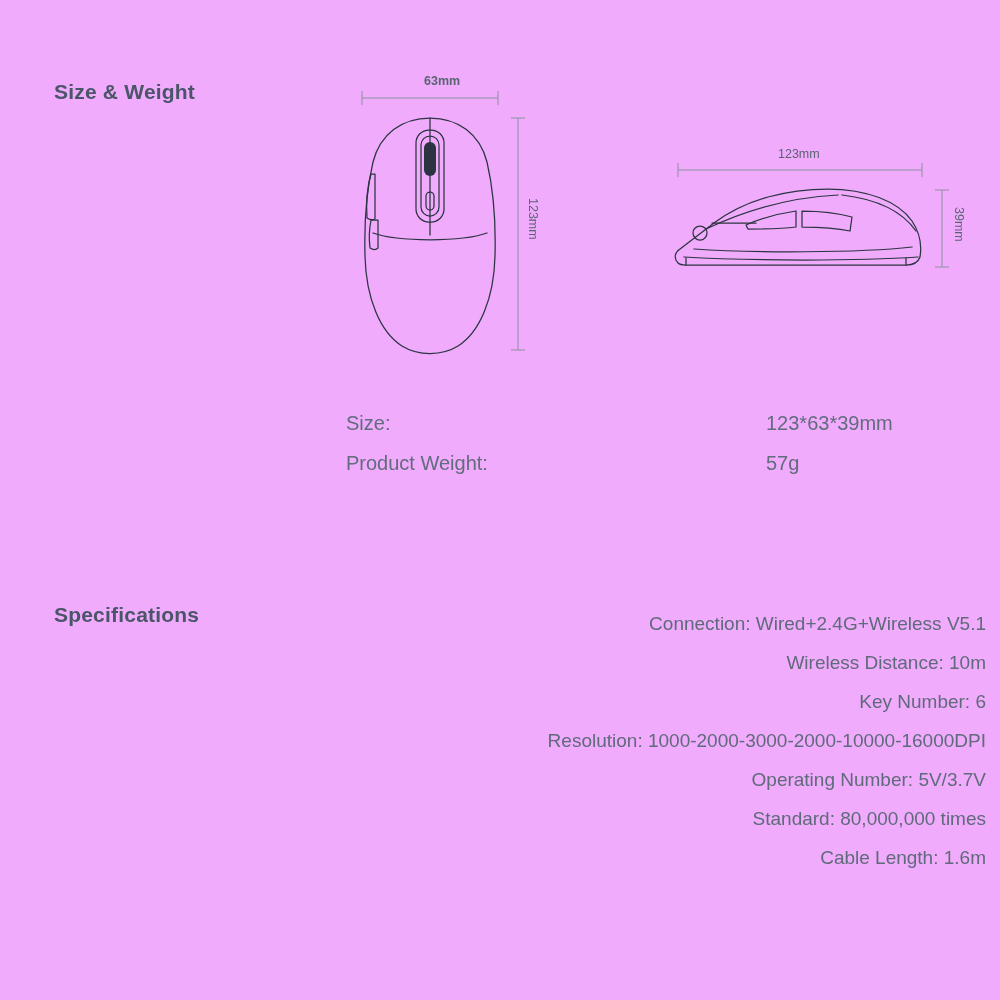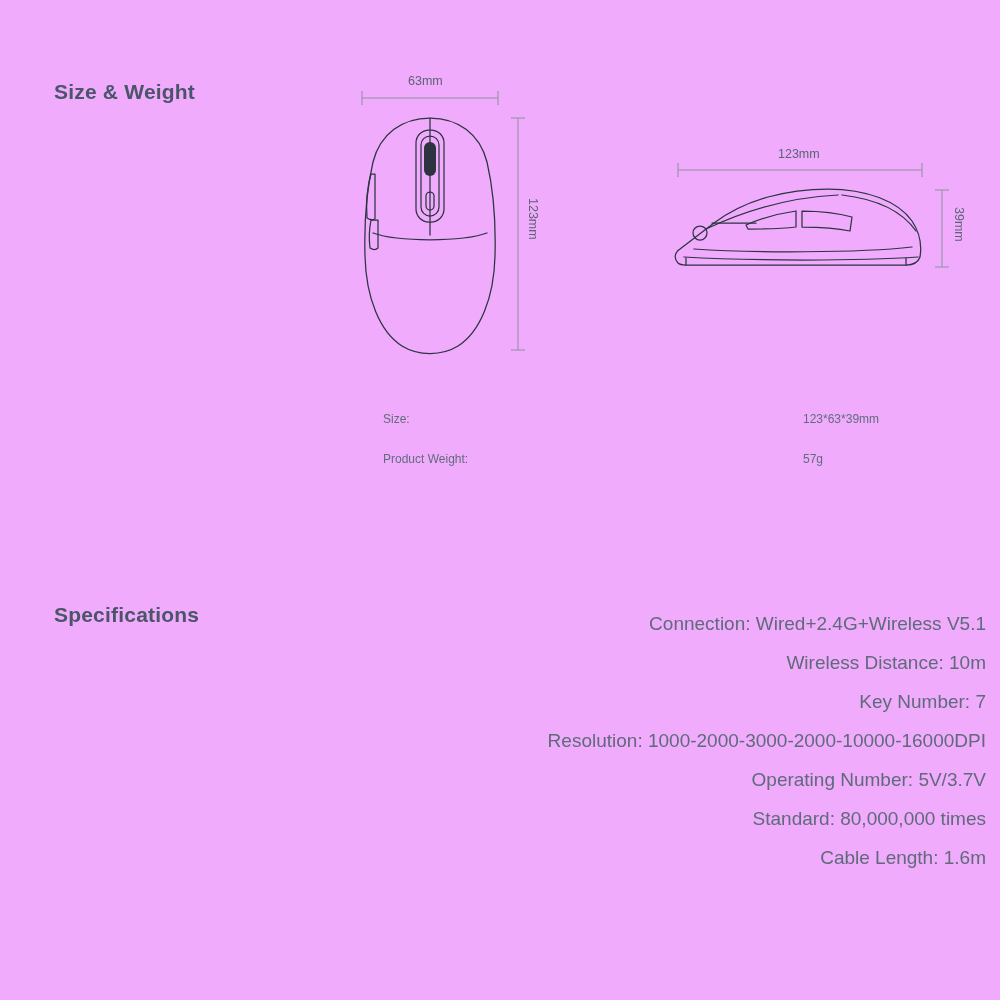--- a/index.html
+++ b/index.html
@@ -45,24 +45,23 @@
     white-space: nowrap;
   }
   .dim-label.vertical {
     writing-mode: vertical-rl;
     text-orientation: mixed;
   }
 
   
   .kv-row {
     position: absolute;
-    font-size: 12px;
+    font-size: 20px;
     color: #616c7d;
     white-space: nowrap;
-    margin-left: 37px;
   }
   #kv-size-label    { left: 346px; top: 412px; }
   #kv-size-value    { left: 766px; top: 412px; }
   #kv-weight-label  { left: 346px; top: 452px; }
   #kv-weight-value  { left: 766px; top: 452px; }
 
   
   #specs-list {
     position: absolute;
     left: 346px;
@@ -120,21 +119,21 @@
 
         <rect x="76" y="60" width="28" height="92" rx="13"></rect>
         <rect x="81" y="66" width="18" height="80" rx="9"></rect>
 
         <rect x="84" y="72" width="12" height="34" rx="6" fill="#2b3440" stroke="none"></rect>
 
         <rect x="86" y="122" width="8" height="18" rx="4"></rect>
       </g>
     </svg>
 
-    <div class="dim-label" style="left:68px; top:4px;">63mm</div>
+    <div class="dim-label" style="left:84px; top:4px;font-weight:bold;">63mm</div>
 
     <div class="dim-label vertical" style="left:186px; top:128px;">123mm</div>
   </div>
 
   <div class="diagram" id="diagram-side">
     <svg width="310" height="145" viewBox="0 0 310 145" xmlns="http://www.w3.org/2000/svg">
       <g fill="none" stroke="#8a929e" stroke-width="1">
 
         <line x1="18" y1="25" x2="262" y2="25"></line>
         <line x1="18" y1="18" x2="18" y2="32"></line>
@@ -185,20 +184,20 @@
   <div class="kv-row" id="kv-size-value">123*63*39mm</div>
 
   <div class="kv-row" id="kv-weight-label">Product Weight:</div>
   <div class="kv-row" id="kv-weight-value">57g</div>
 
   <div class="section-heading" id="heading-specs">Specifications</div>
 
   <ul id="specs-list">
     <li>Connection: Wired+2.4G+Wireless V5.1</li>
     <li>Wireless Distance: 10m</li>
-    <li>Key Number: 7</li>
+    <li>Key Number: 6</li>
     <li>Resolution: 1000-2000-3000-2000-10000-16000DPI</li>
     <li>Operating Number: 5V/3.7V</li>
     <li>Standard: 80,000,000 times</li>
     <li>Cable Length: 1.6m</li>
   </ul>
 
 </div>
 
 </body></html>

